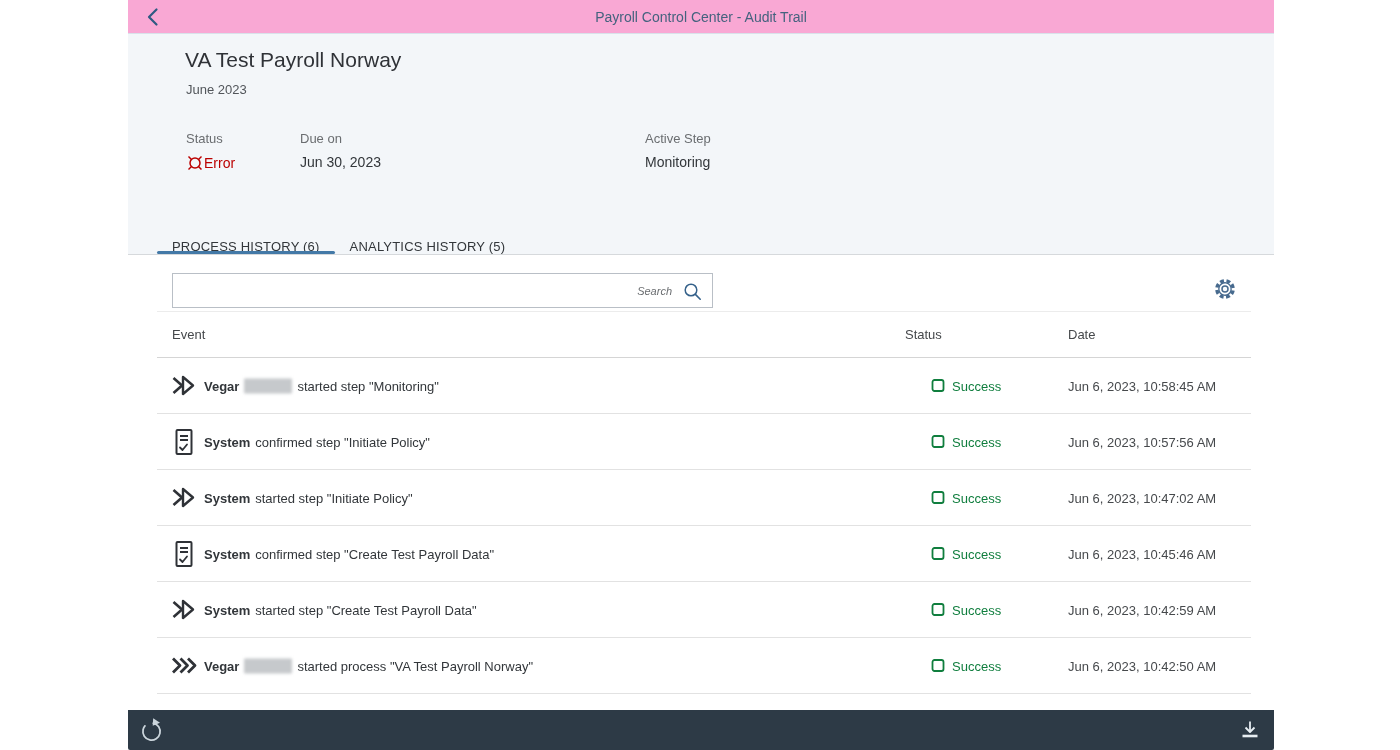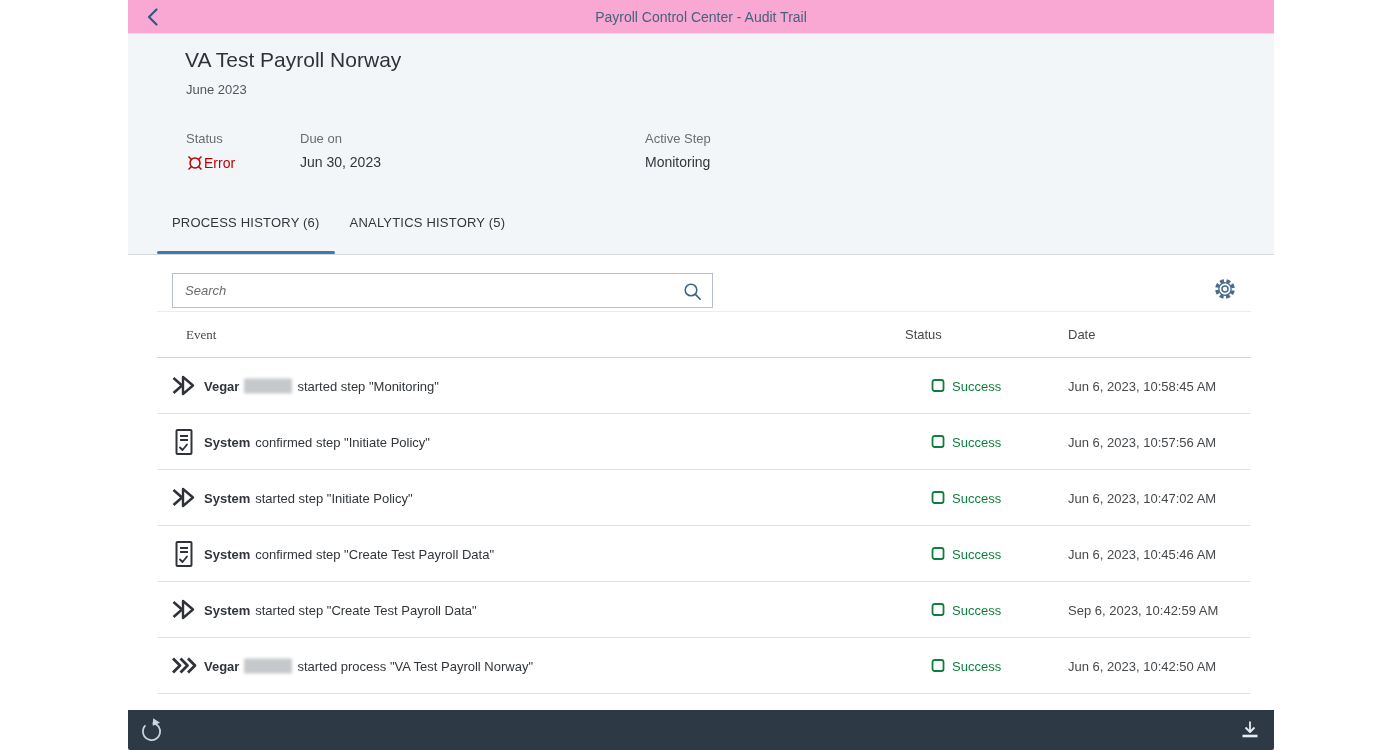--- a/index.html
+++ b/index.html
@@ -24,35 +24,35 @@
   .facet .facet-value { font-size:14px; color:#32363a; }
   #facet-status { left:58px; }
   #facet-status .facet-value { display:flex; align-items:center; color:#bb0000; }
   #facet-due { left:172px; }
   #facet-progress { left:308px; }
   #facet-active { left:517px; }
   .progress-track { width:144px; height:22px; margin-top:9px; background:#ffffff; border:1px solid #c9ced4; border-radius:12px; overflow:hidden; box-sizing:border-box; }
   .progress-fill { width:66%; height:100%; background:#5b6670; border-radius:10px 0 0 10px; display:flex; align-items:center; justify-content:flex-end; padding-right:9px; box-sizing:border-box; color:#fff; font-size:12px; font-weight:bold; }
 
   .tabs { position:absolute; left:29px; bottom:0; display:flex; }
-  .tab { position:relative; padding:0 15px 24px 15px; display:flex; align-items:flex-end; font-size:13px; color:#32363a; letter-spacing:.2px; cursor:pointer; }
+  .tab { position:relative; padding:0 15px 0 15px; display:flex; align-items:flex-end; font-size:13px; color:#32363a; letter-spacing:.2px; cursor:pointer; }
   .tab.active::after { content:""; position:absolute; left:0; right:0; bottom:0; height:3px; background:#4379a7; border-radius:2px; }
 
   
   .content { position:absolute; top:255px; left:0; right:0; height:455px; background:#fff; }
   .search-box { position:absolute; left:44px; top:18px; width:541px; height:35px; border:1px solid #b9bfc6; background:#fff; box-sizing:border-box; }
-  .search-input { width:100%; height:100%; border:none; outline:none; background:transparent; box-sizing:border-box; padding:0 40px 0 12px; font-size:13px; font-style:italic; color:#32363a; font-family:inherit; }
+  .search-input { width:100%; height:100%; border:none; outline:none; background:transparent; box-sizing:border-box; padding:0 40px 0 12px; font-size:11px; font-style:italic; color:#32363a; font-family:inherit;text-align:right; }
   .search-input::placeholder { color:#6a6d70; font-style:italic; opacity:1; }
   .search-icon-btn { position:absolute; right:8px; top:7px; width:22px; height:22px; cursor:pointer; }
   .gear-btn { position:absolute; left:1083px; top:20px; width:28px; height:28px; cursor:pointer; }
 
   .table { position:absolute; left:29px; top:56px; width:1094px; }
   .thead { position:relative; height:45px; border-top:1px solid #ececec; border-bottom:1px solid #d5d5d5; font-size:13px; color:#45484b; }
   .thead span { position:absolute; top:15px; }
-  .col-event { left:29px;font-family:Liberation Serif, serif; }
+  .col-event { left:15px; }
   .col-status { left:748px; }
   .col-date { left:911px; }
 
   .trow { position:relative; height:55px; border-bottom:1px solid #e2e2e2; font-size:13px; color:#32363a; }
   .row-icon { position:absolute; left:13px; top:50%; transform:translateY(-50%); width:27px; height:27px; display:flex; align-items:center; justify-content:center; }
   .event-cell { position:absolute; left:47px; top:50%; transform:translateY(-50%); display:flex; align-items:center; white-space:nowrap; }
   .actor { font-weight:bold; margin-right:5px; }
   .redacted { width:48px; height:15px; background:#c6c9cc; filter:blur(1.5px); border-radius:1px; margin-right:5px; }
   .status-cell { position:absolute; left:748px; top:50%; transform:translateY(-50%); display:flex; align-items:center; gap:7px; color:#107e3e;padding-left:26px; }
   .date-cell { position:absolute; left:911px; top:50%; transform:translateY(-50%); color:#46494c; }
@@ -249,21 +249,21 @@
           <span>started step "Create Test Payroll Data"</span>
         </span>
         <span class="status-cell">
           <span>
               <svg width="14" height="14" viewBox="0 0 14 14">
                 <rect x="1.5" y="1.5" width="11" height="11" rx="2" fill="none" stroke="#107e3e" stroke-width="1.8"></rect>
               </svg>
             </span>
           <span>Success</span>
         </span>
-        <span class="date-cell">Sep 6, 2023, 10:42:59 AM</span>
+        <span class="date-cell">Jun 6, 2023, 10:42:59 AM</span>
       </div>
 
       <div class="trow">
         <span class="row-icon">
           <svg width="27" height="24" viewBox="0 0 27 24">
               <path d="M3 5 L10 12 L3 19" fill="none" stroke="#2f3237" stroke-width="2.8" stroke-linejoin="round"></path>
               <path d="M10.5 5 L17.5 12 L10.5 19" fill="none" stroke="#2f3237" stroke-width="2.8" stroke-linejoin="round"></path>
               <path d="M18 5 L25 12 L18 19" fill="none" stroke="#2f3237" stroke-width="2.8" stroke-linejoin="round"></path>
             </svg>
         </span>

